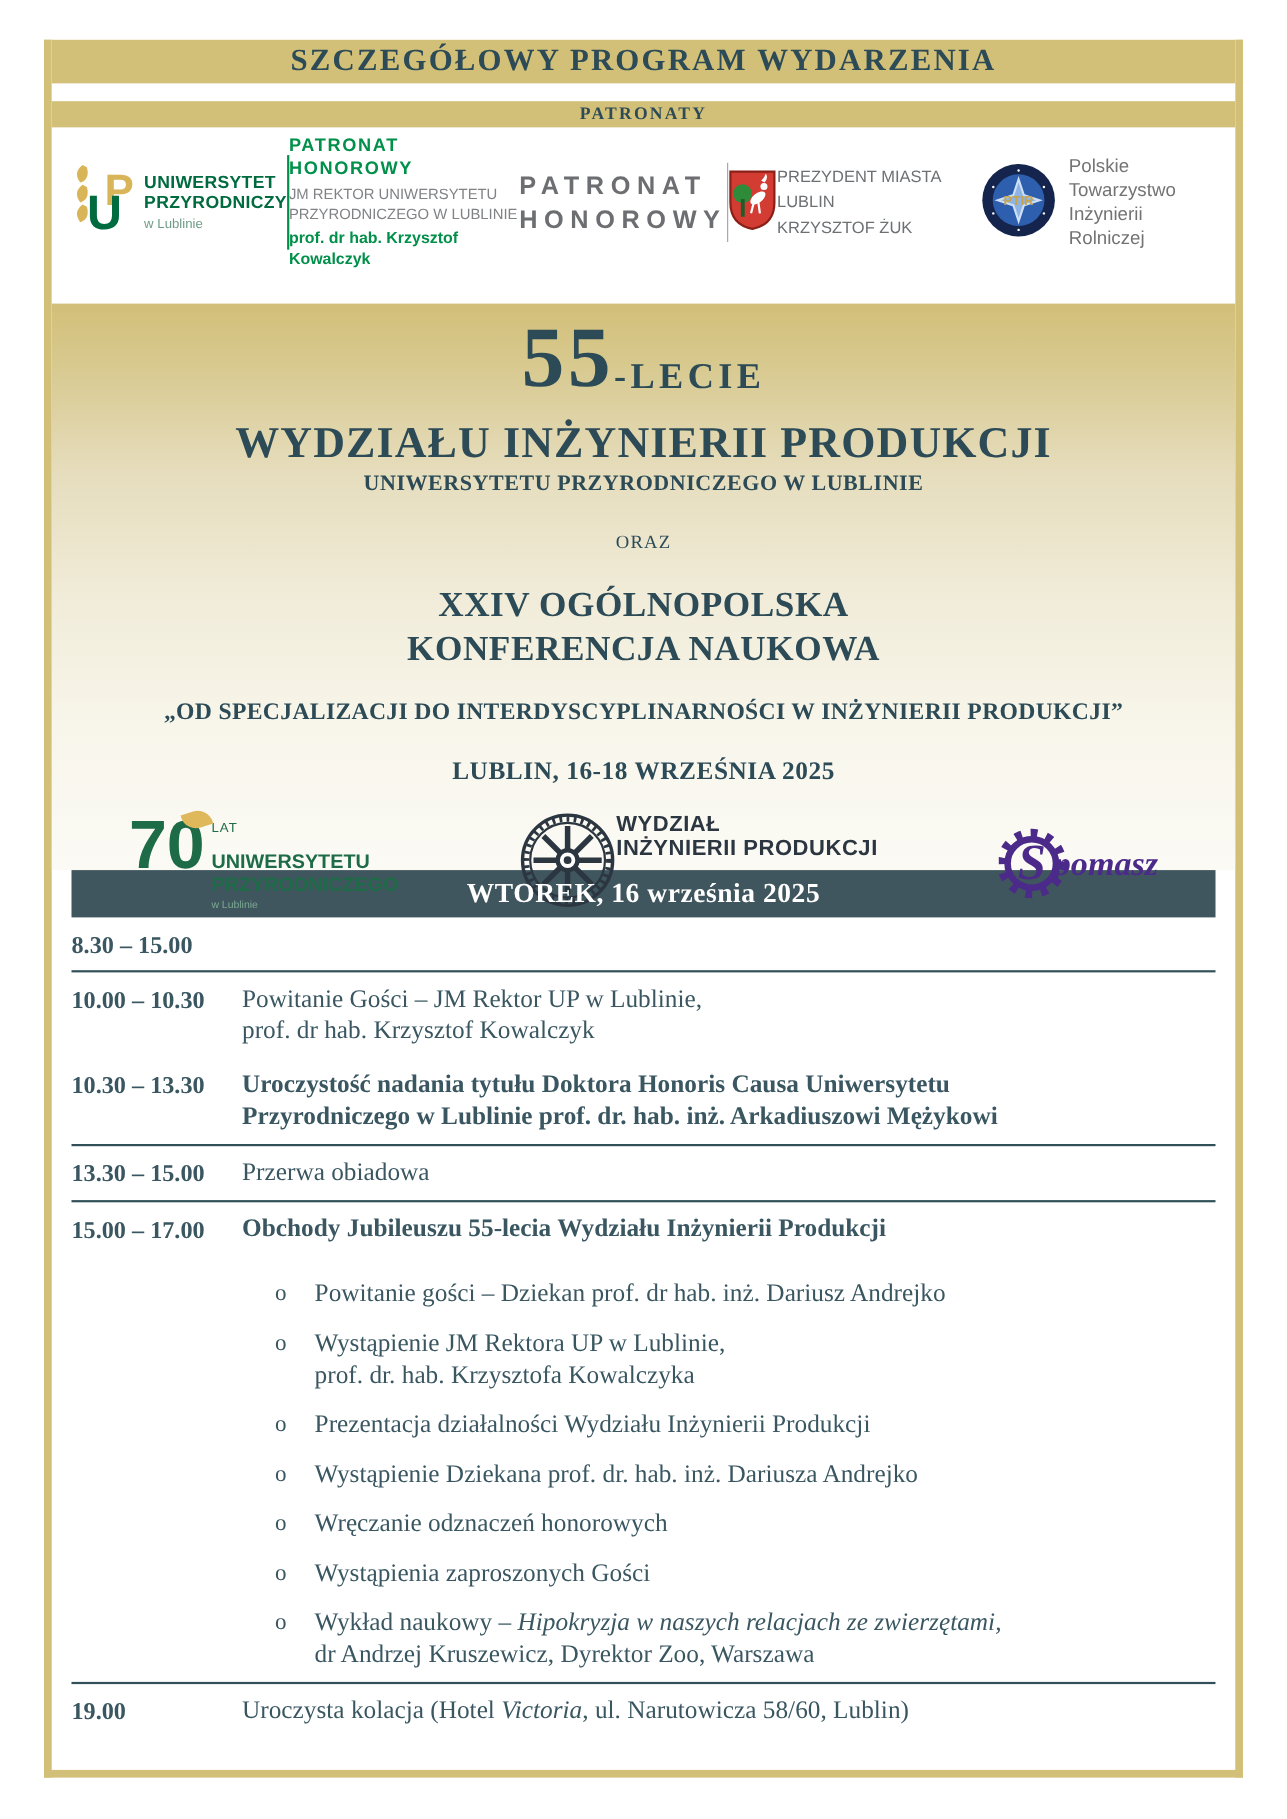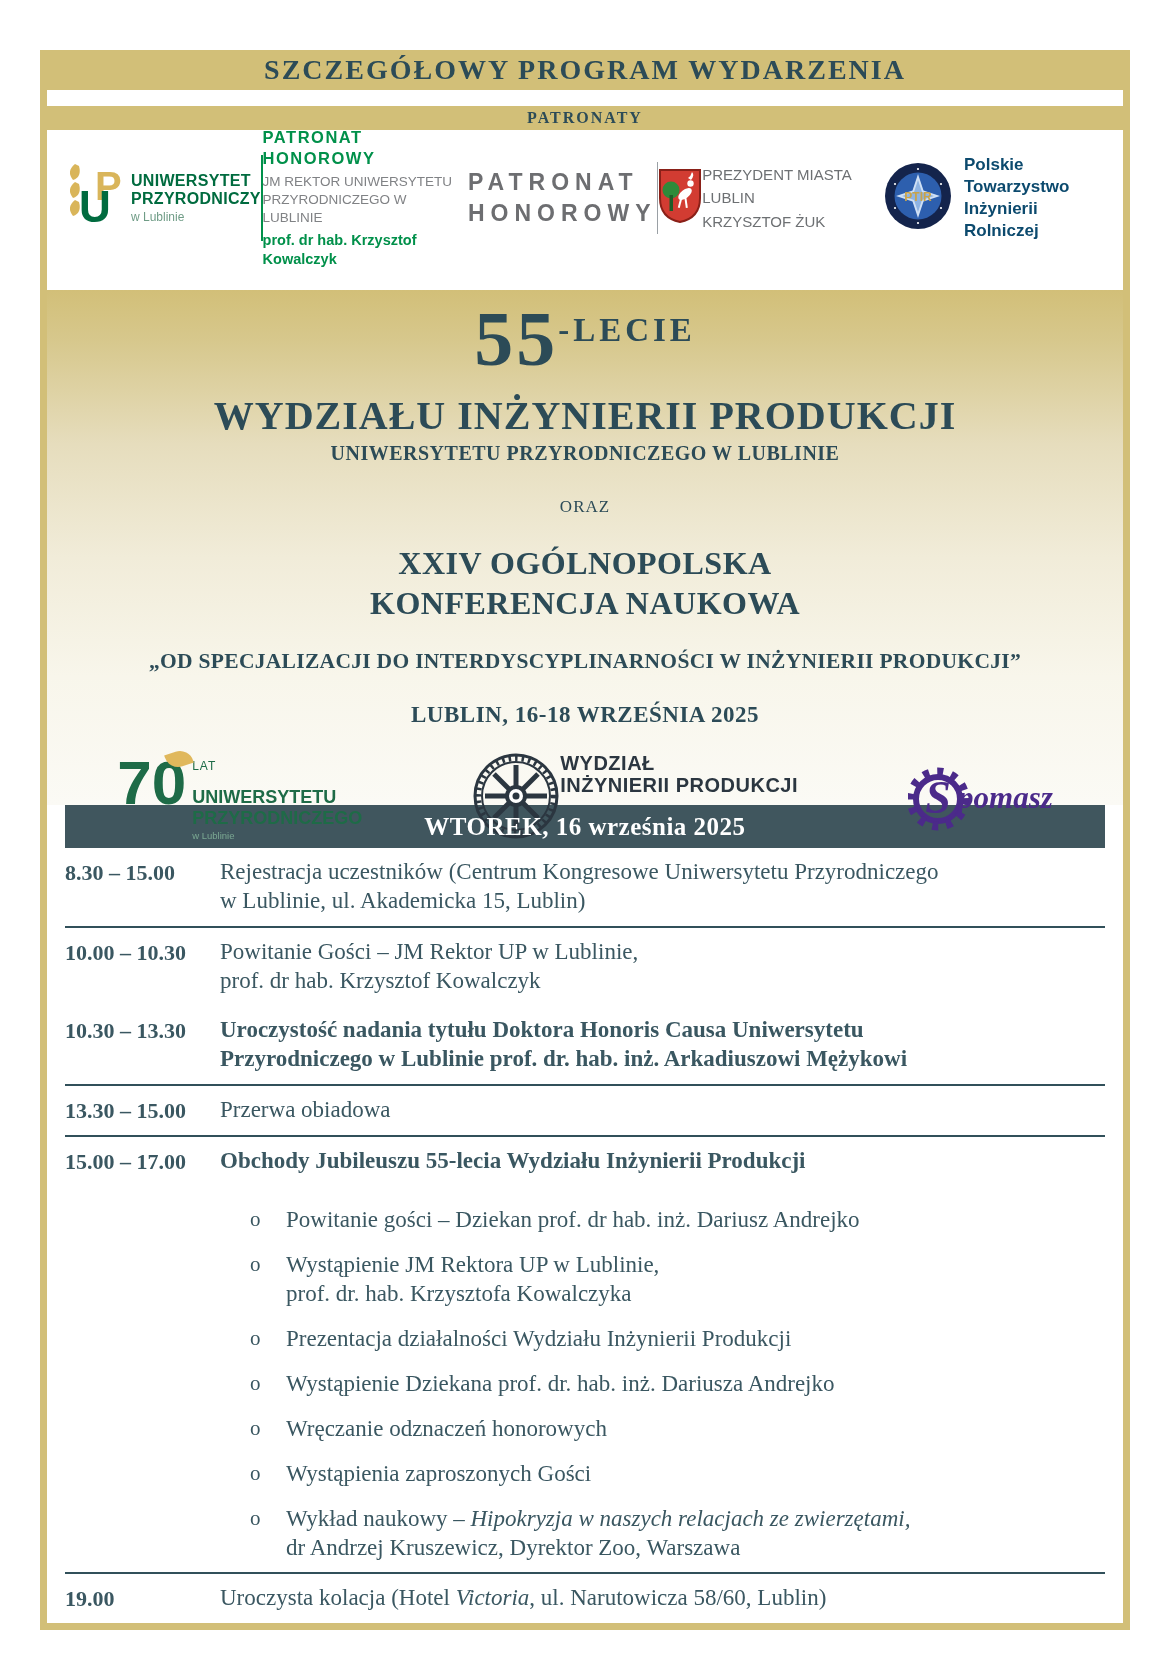--- a/index.html
+++ b/index.html
@@ -1,18 +1,18 @@
 <!DOCTYPE html>
 <html lang="pl"><head>
 <meta charset="utf-8">
 <style>
   html,body{margin:0;padding:0;background:#fff;}
   .page{position:relative;width:1170px;height:1654px;background:#fff;overflow:hidden;
         font-family:"Liberation Serif","DejaVu Serif",serif;-webkit-font-smoothing:antialiased;}
-  .frame{position:absolute;left:40px;top:50px;width:1090px;height:1580px;box-sizing:border-box;
+  .frame{position:absolute;left:40px;top:36px;width:1090px;height:1580px;box-sizing:border-box;
          border-left:7px solid #d2bf78;border-right:7px solid #d2bf78;border-bottom:7px solid #d2bf78;
          background:#fff;overflow:hidden;}
   .banner-main{height:40px;background:#d2bf78;display:flex;align-items:center;justify-content:center;
          color:#2c4b57;font-size:28px;font-weight:bold;letter-spacing:2px;}
   .gap{height:16px;background:#fff;}
   .banner-sub{height:24px;background:#d2bf78;display:flex;align-items:center;justify-content:center;
          color:#2c4b57;font-size:16px;font-weight:bold;letter-spacing:2px;}
   
   .patrons{height:160px;background:#fff;}
   .patron-row{display:flex;align-items:center;justify-content:space-between;
@@ -22,27 +22,27 @@
   .up-text .s{color:#6f9c86;font-size:12px;margin-top:2px;}
   .vline-green{width:2px;height:86px;background:#00904a;}
   .rector{line-height:1.3;}
   .rector .h{color:#00904a;font-weight:bold;font-size:16.5px;letter-spacing:1.5px;}
   .rector .g{color:#808285;font-size:13.5px;margin-top:3px;line-height:1.35;}
   .rector .n{color:#00904a;font-weight:bold;font-size:14.5px;margin-top:4px;}
   .mayor-head{color:#6d6e71;font-weight:bold;font-size:23px;letter-spacing:6px;line-height:1.35;}
   .vline-gray{width:2px;height:72px;background:#9aa0a5;}
   .mayor-text{color:#6d7073;font-size:15px;line-height:1.55;}
   .ptir-block{display:flex;align-items:center;gap:12px;}
-  .ptir-text{color:#0c4a6e;font-weight:bold;font-size:17px;line-height:1.3;}
+  .ptir-text{color:#737373;font-weight:normal;font-size:17px;line-height:1.3;}
   .chamber{margin-top:6px;text-align:center;color:#3fa63f;font-size:23px;font-weight:500;
          font-family:"Liberation Sans",sans-serif;letter-spacing:.3px;}
   
   .hero{height:515px;text-align:center;color:#2c4b57;
         background:linear-gradient(180deg,#d2bf78 0%,#d7c88d 10%,#e6ddbd 30%,#f1ecd9 52%,#f8f6eb 75%,#fbfaf5 100%);}
-  .anniv{padding-top:12px;display:flex;justify-content:center;align-items:flex-start;}
+  .anniv{padding-top:12px;display:flex;justify-content:center;align-items:flex-end;}
   .anniv .big{font-size:78px;font-weight:bold;line-height:.95;letter-spacing:3px;}
   .anniv .suf{font-size:33px;font-weight:bold;letter-spacing:4px;margin-top:10px;}
   .faculty{font-size:40px;font-weight:bold;letter-spacing:1px;margin-top:16px;}
   .university{font-size:20px;font-weight:bold;letter-spacing:.5px;margin-top:3px;}
   .oraz{font-size:17px;margin-top:32px;letter-spacing:1px;}
   .conf{font-size:32px;font-weight:bold;line-height:1.25;margin-top:26px;letter-spacing:.5px;}
   .subtt{font-size:21.5px;font-weight:bold;margin-top:26px;letter-spacing:.3px;}
   .loc{font-size:23px;font-weight:bold;margin-top:28px;letter-spacing:.5px;}
   .hero-logos{display:flex;justify-content:center;align-items:center;gap:110px;margin-top:24px;
         font-family:"Liberation Sans",sans-serif;}
@@ -219,21 +219,20 @@
     </div>
 
     <div class="day-banner">
         <span>WTOREK, 16 września 2025</span>
       </div>
 
     <div class="schedule">
 
       <div class="srow">
         <div class="time">8.30 – 15.00</div>
-        <div class="desc"><span>Rejestracja uczestników (Centrum Kongresowe Uniwersytetu Przyrodniczego</span><br><span>w Lublinie, ul. Akademicka 15, Lublin)</span></div>
       </div>
       <hr class="rule">
 
       <div class="srow">
         <div class="time">10.00 – 10.30</div>
         <div class="desc"><span>Powitanie Gości – JM Rektor UP w Lublinie,</span><br><span>prof. dr hab. Krzysztof Kowalczyk</span></div>
       </div>
 
       <div class="srow bold">
         <div class="time">10.30 – 13.30</div>

